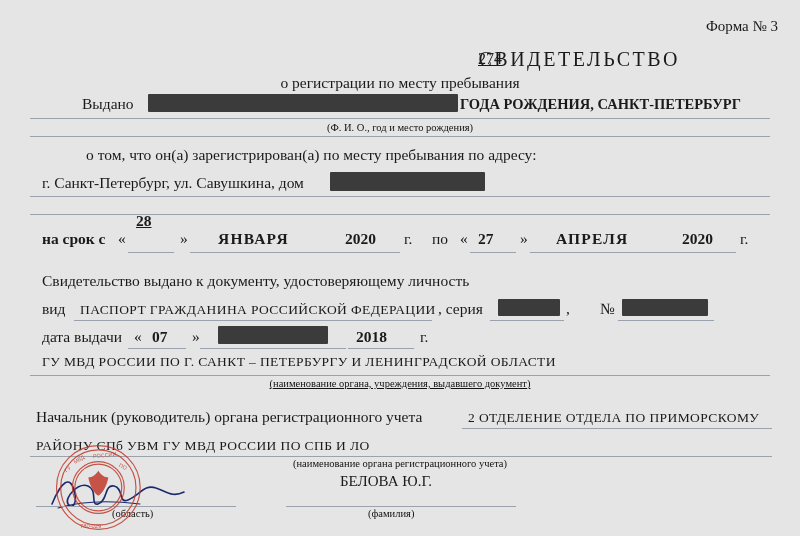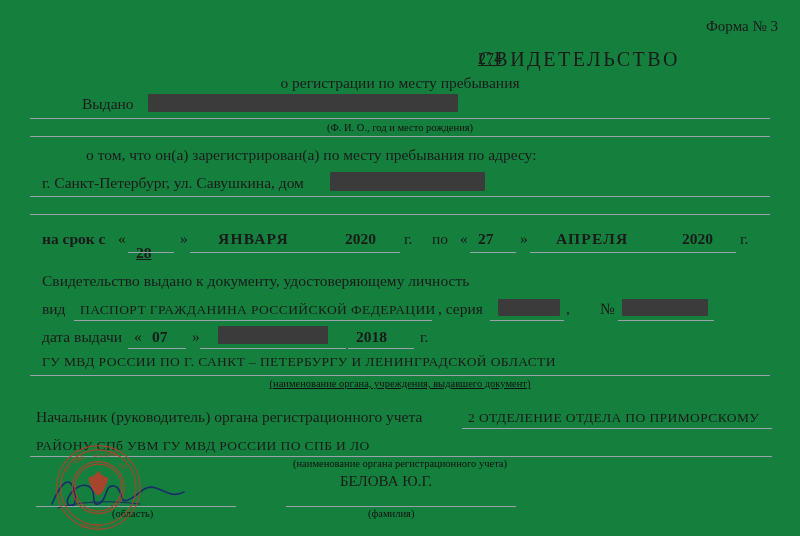--- a/index.html
+++ b/index.html
@@ -12,21 +12,21 @@
     background: #ffffff;
     font-family: "Liberation Serif", serif;
     color: #1a1a1a;
     overflow: hidden;
     position: relative;
   }
   .page {
     position: relative;
     width: 800px;
     height: 536px;
-    background: #15803d;
+    background: #e5e5e5;
   }
   .form-no {
     position: absolute;
     top: 18px;
     right: 22px;
     font-size: 15px;
     font-family: "Liberation Serif", serif;
   }
   .title {
     position: absolute;
@@ -110,33 +110,34 @@
 <div class="page">
 
   <div class="form-no">Форма № 3</div>
 
   <div class="title">СВИДЕТЕЛЬСТВО</div>
   <div class="title-num">274</div>
   <div class="subtitle">о регистрации по месту пребывания</div>
 
   <div class="row" style="left:82px; top:95px;">Выдано</div>
   <div class="redacted" style="left:148px; top:94px; width:310px; height:18px;"></div>
+  <div class="row bold" style="left:460px; top:96px; font-size:14.5px;">ГОДА РОЖДЕНИЯ, САНКТ-ПЕТЕРБУРГ</div>
   <div class="uline" style="left:30px; top:118px; width:740px;"></div>
   <div class="uline" style="left:30px; top:136px; width:740px;"></div>
   <div class="caption" style="left:230px; top:122px; width:340px;">(Ф. И. О., год и место рождения)</div>
 
   <div class="row" style="left:58px; top:146px;margin-left:28px;">о том, что он(а) зарегистрирован(а) по месту пребывания по адресу:</div>
   <div class="row" style="left:42px; top:174px;">г. Санкт-Петербург, ул. Савушкина, дом</div>
   <div class="redacted" style="left:330px; top:172px; width:155px; height:19px;"></div>
   <div class="uline" style="left:30px; top:196px; width:740px;"></div>
   <div class="uline" style="left:30px; top:214px; width:740px;"></div>
 
   <div class="row" style="left:42px; top:230px;font-weight:bold;">на срок с</div>
   <div class="row" style="left:118px; top:230px;">«</div>
-  <div class="row bold" style="left:136px; top:244px;text-decoration:underline;">28</div>
+  <div class="row bold" style="left:136px; top:212px;text-decoration:underline;">28</div>
   <div class="row" style="left:180px; top:230px;">»</div>
   <div class="row bold spaced" style="left:218px; top:230px;">ЯНВАРЯ</div>
   <div class="row bold" style="left:345px; top:230px;">2020</div>
   <div class="row" style="left:404px; top:230px;">г.</div>
   <div class="row" style="left:432px; top:230px;">по</div>
   <div class="row" style="left:460px; top:230px;">«</div>
   <div class="row bold" style="left:478px; top:230px;">27</div>
   <div class="row" style="left:520px; top:230px;">»</div>
   <div class="row bold spaced" style="left:556px; top:230px;">АПРЕЛЯ</div>
   <div class="row bold" style="left:682px; top:230px;">2020</div>

